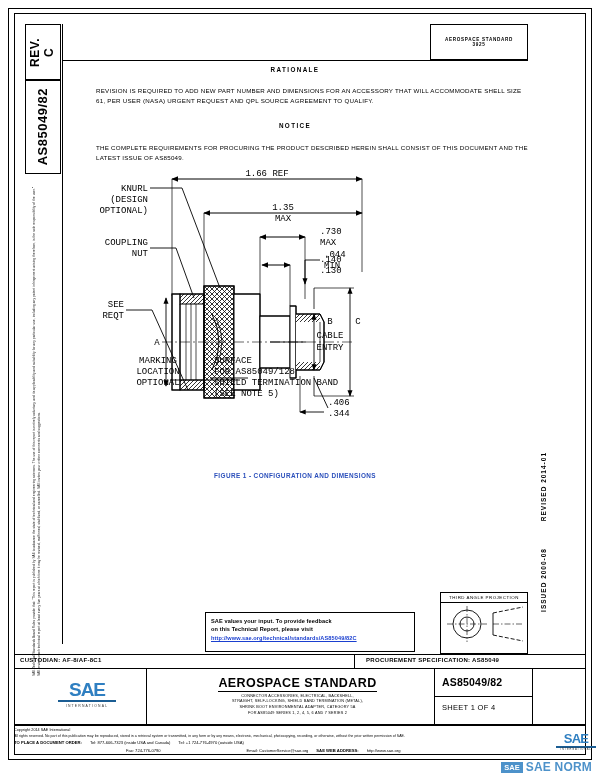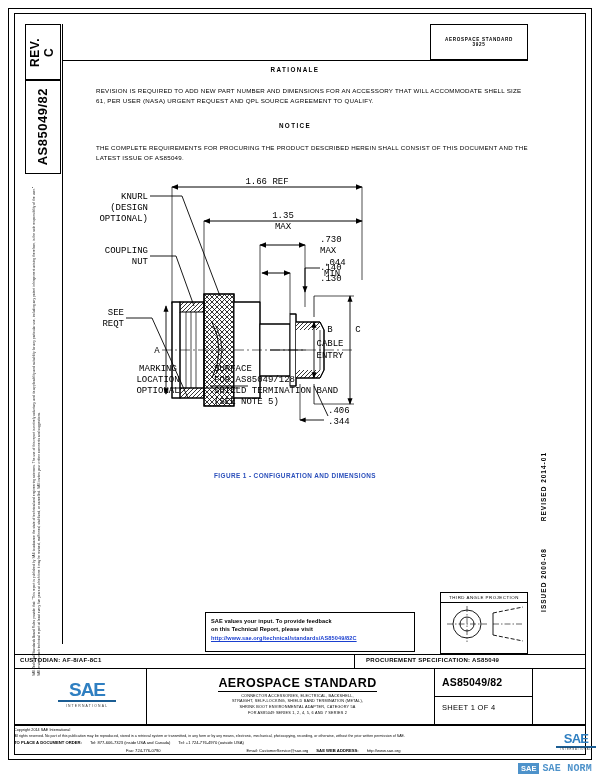--- a/index.html
+++ b/index.html
@@ -56,21 +56,21 @@
 
   
   .ctr-head{ text-align:center; font-size:6.3px; font-weight:bold; letter-spacing:1.4px; }
   .para{ font-size:6.2px; line-height:1.55; letter-spacing:0.25px; }
   #rationale-head{ position:absolute; left:62px; top:66px; width:466px; }
   #rationale-body{ position:absolute; left:96px; top:86px; width:432px; }
   #notice-head{ position:absolute; left:62px; top:122px; width:466px; }
   #notice-body{ position:absolute; left:96px; top:143px; width:432px; }
 
   
-  #draw{ position:absolute; left:62px; top:172px; width:466px; height:330px;text-align:right; }
+  #draw{ position:absolute; left:62px; top:164px; width:466px; height:330px;text-align:right; }
   #draw svg{ display:block; }
   .fig-cap{ position:absolute; left:62px; top:472px; width:466px; text-align:center;
             font-size:6.4px; font-weight:bold; color:#2b4fbb; letter-spacing:0.4px; }
 
   
   #feedback{ position:absolute; left:205px; top:612px; width:210px; height:40px;
              border:1.2px solid #000; padding:4px 5px; background:#fff; }
   #feedback div{ font-size:5.6px; font-weight:bold; line-height:1.5; letter-spacing:0.1px; }
   #feedback .url{ color:#1a3fcf; text-decoration:underline; }
 
@@ -114,21 +114,21 @@
   #foot .col{ font-size:4.1px; line-height:1.6; }
 
   #foot-logo{ position:absolute; right:4px; top:732px; text-align:center; }
   #foot-logo .sae{ font-size:13px; font-weight:bold; color:#2f7fc1; letter-spacing:-0.8px; line-height:1; }
   #foot-logo .bar{ width:40px; height:1.5px; background:#1b5d93; margin:1px auto 0; }
   #foot-logo .intl{ font-size:2.6px; letter-spacing:0.8px; color:#333; }
 
   
   #wm{ position:absolute; right:8px; bottom:2px; display:flex; align-items:center; gap:3px; opacity:0.85; }
   #wm .wsae{ background:#2f7fc1; color:#fff; font-size:7.5px; font-weight:bold; padding:1px 3px; }
-  #wm .wtxt{ font-size:10px; font-weight:bold; color:#2f7fc1; letter-spacing:0.2px;font-family:Liberation Mono, monospace; }
+  #wm .wtxt{ font-size:12px; font-weight:bold; color:#2f7fc1; letter-spacing:0.2px; }
 </style>
 </head>
 <body>
 
 <div id="sheet">
 
   <div class="frame-outer"></div>
   <div class="frame-inner"></div>
 
   <div class="lv-box" id="rev-box">

